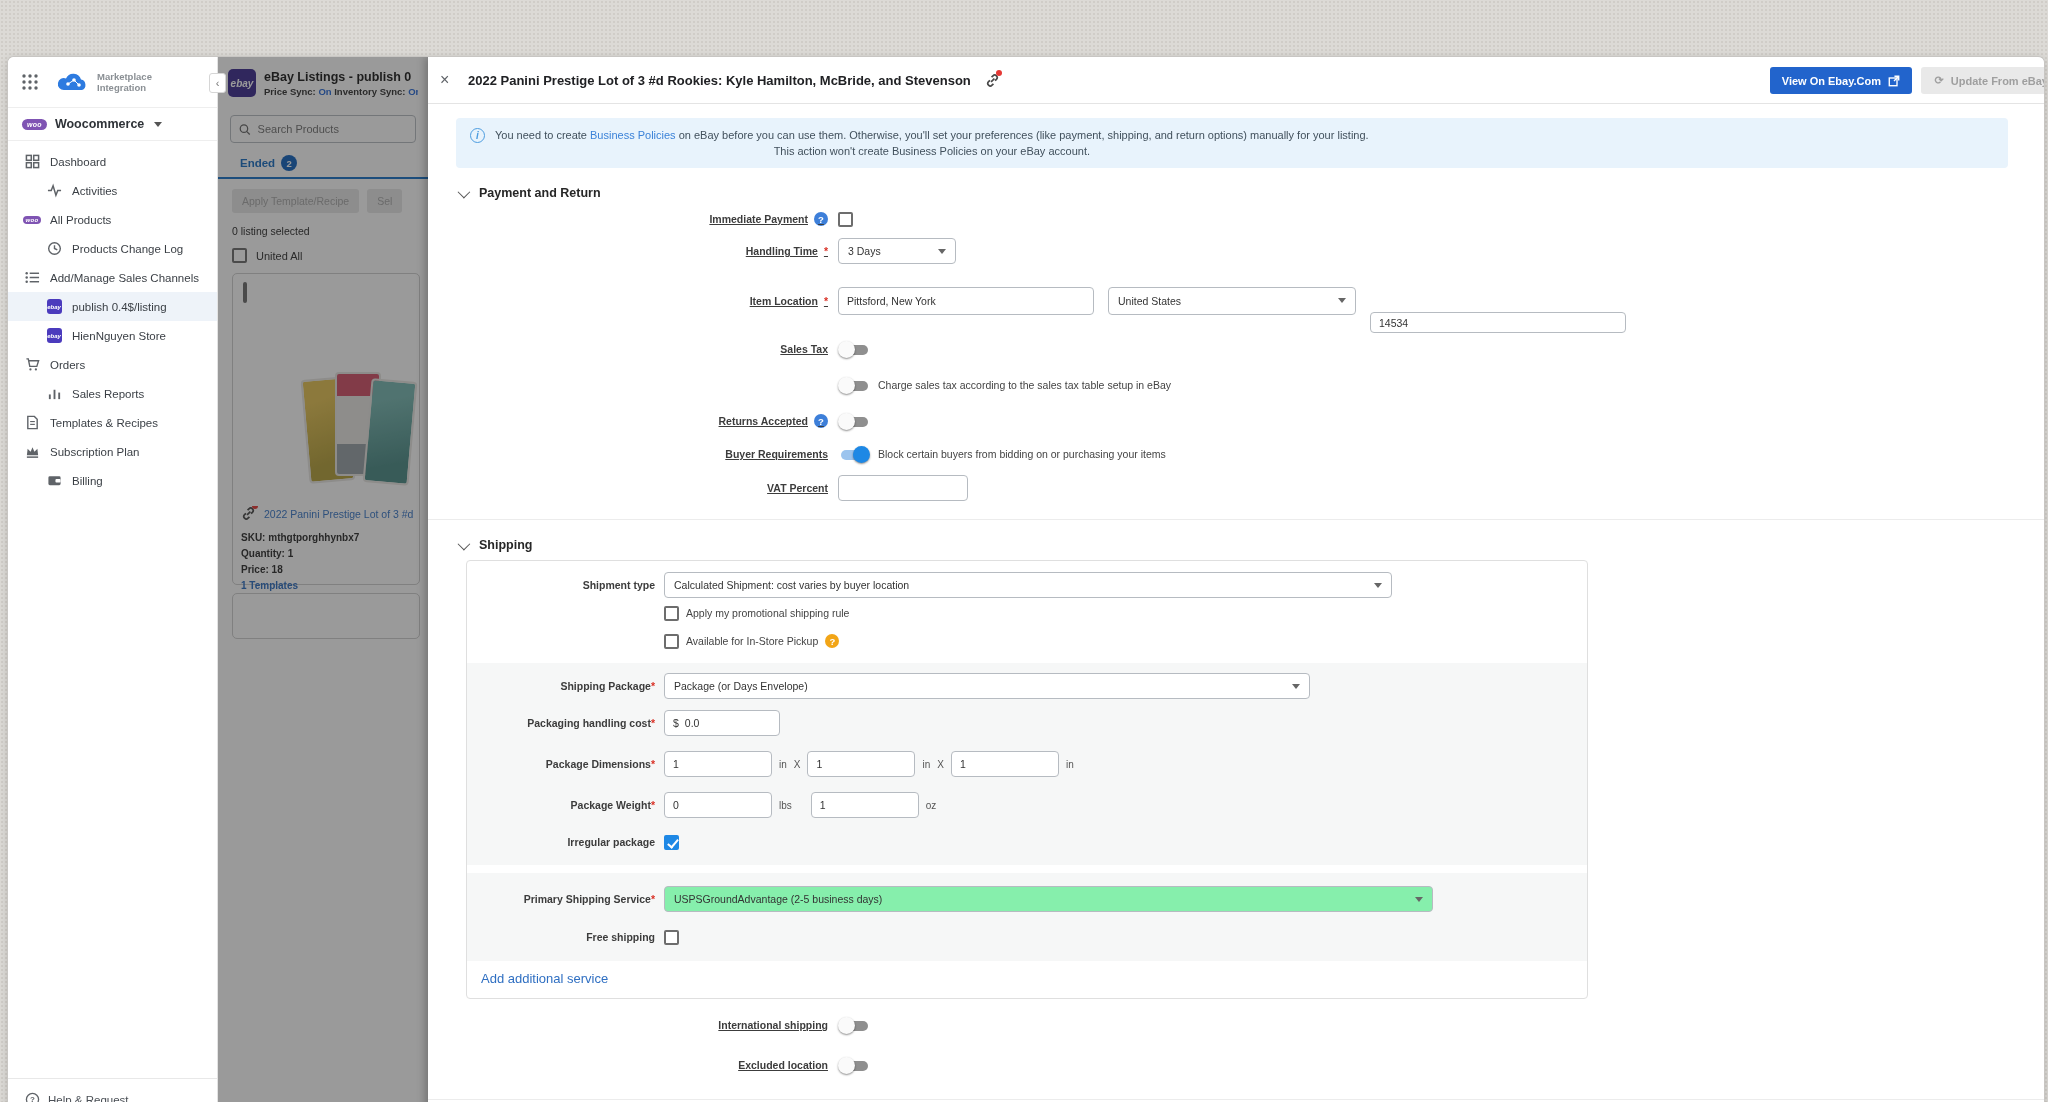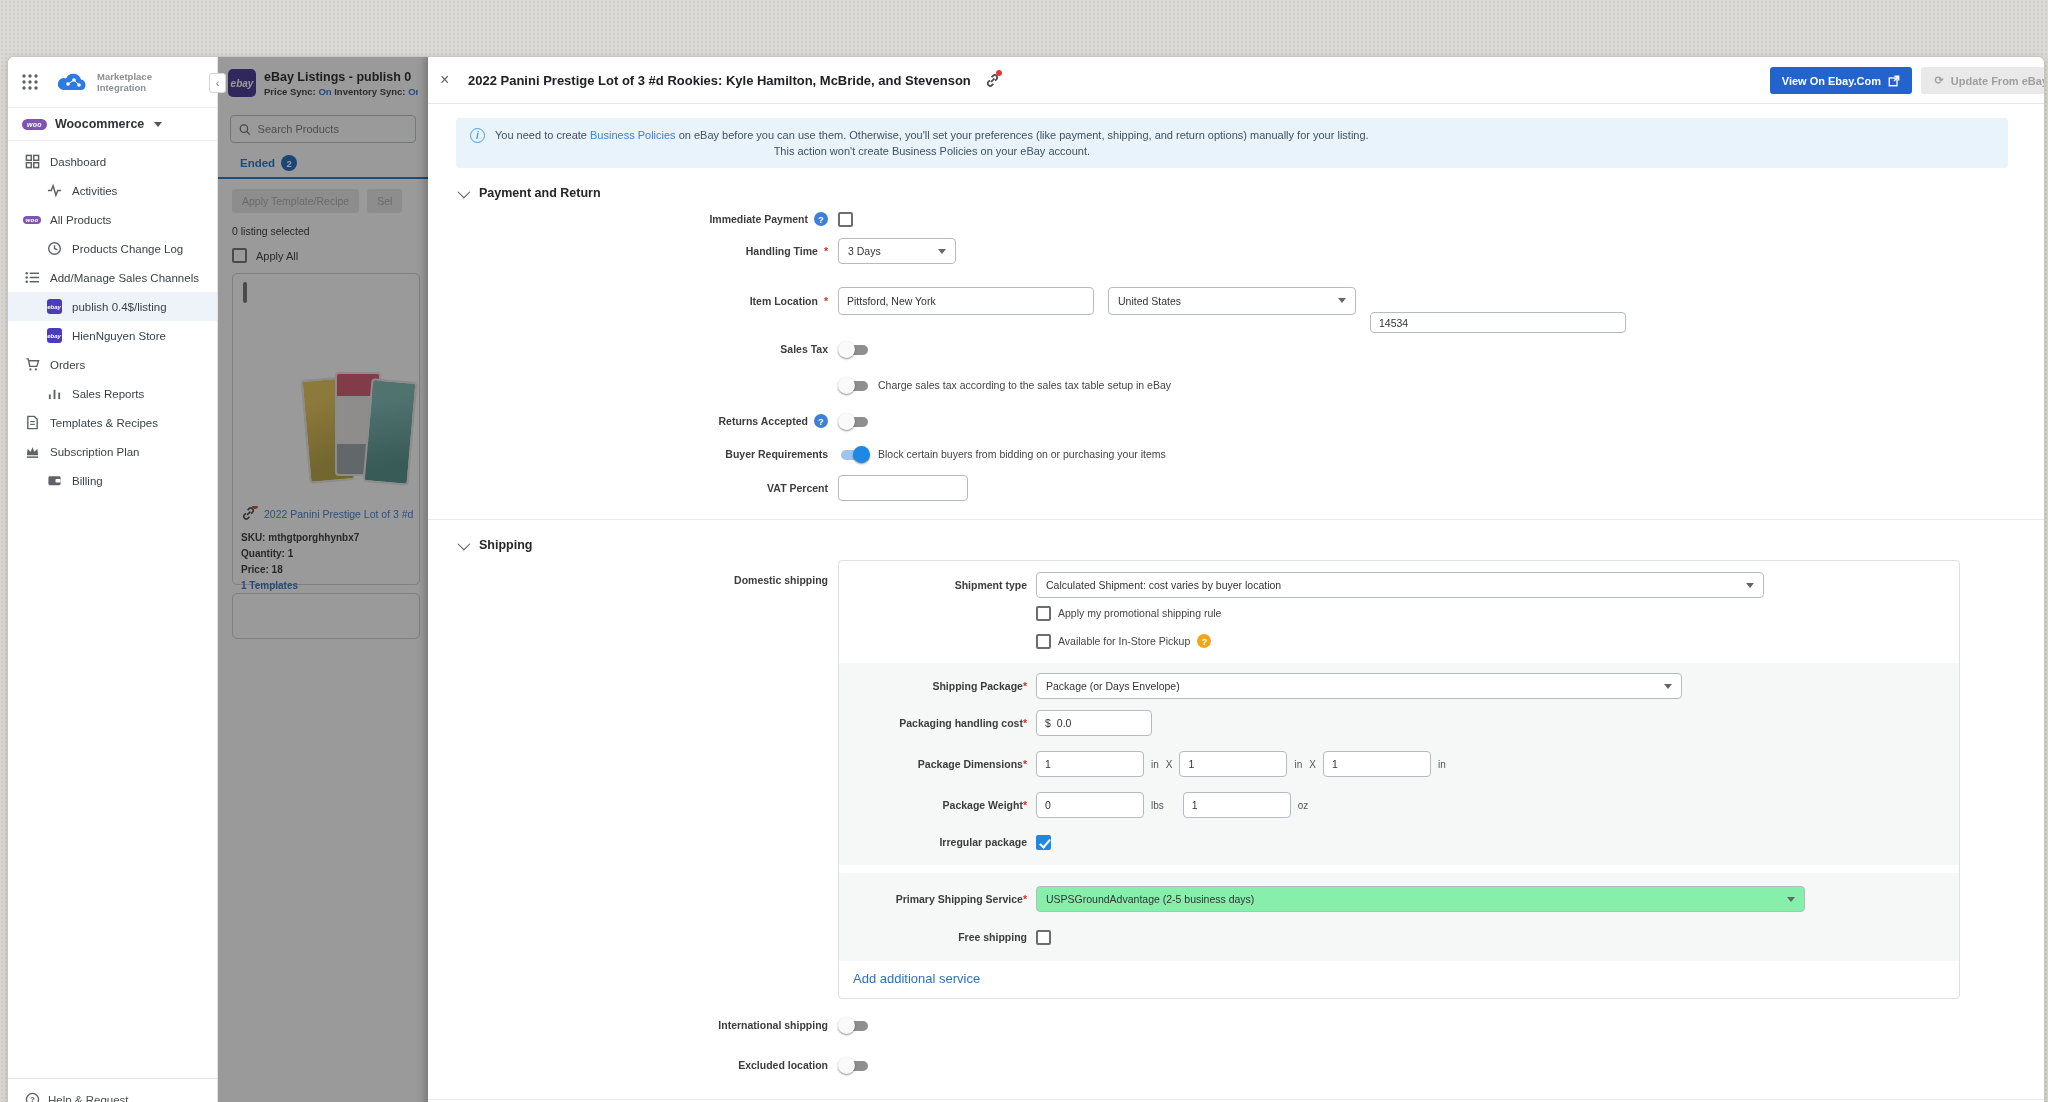--- a/index.html
+++ b/index.html
@@ -87,21 +87,21 @@
   .banner { background:#e8f3fc; border-radius:4px; padding:9px 14px; display:flex; gap:10px; }
   .info-ico { width:15px; height:15px; border-radius:50%; border:1.5px solid #4d9de0; color:#4d9de0; font-size:10px; font-weight:bold; display:flex; align-items:center; justify-content:center; flex:none; margin-top:1px; font-style:italic; }
   .banner-text { font-size:11px; color:#41505c; line-height:16px;text-align:center; }
   .banner-text a { color:#3b82d8; text-decoration:none; }
   .section-head { display:flex; align-items:center; gap:12px; margin:18px 0 4px 2px; }
   .chev { width:9px; height:9px; border:solid #555; border-width:0 1.6px 1.6px 0; flex:none; }
   .chev.down { transform:rotate(45deg) translateY(-2px); }
   .chev.right { transform:rotate(-45deg); }
   .section-title { font-size:12.5px; font-weight:bold; color:#272727; }
   .frow { display:flex; align-items:center; min-height:30px; }
-  .flbl { width:372px; flex:none; text-align:center; font-size:10.5px; color:#3c3c3c; font-weight:bold; display:flex; align-items:center; justify-content:flex-end; gap:6px; }
+  .flbl { width:372px; flex:none; text-align:center; font-size:10.5px; color:#3c3c3c; font-weight:bold; display:flex; align-items:center; justify-content:flex-end; gap:6px;text-decoration:underline; }
   .req { color:#d93025; }
   .help-ico { width:14px; height:14px; border-radius:50%; background:#3d7fd9; color:#fff; font-size:9.5px; font-weight:bold; display:inline-flex; align-items:center; justify-content:center; flex:none; cursor:pointer; }
   .help-ico.orange { background:#f2a517; }
   .fctl { display:flex; align-items:center; margin-left:10px; gap:8px; font-size:10.5px; color:#444; }
   .switch { position:relative; width:32px; height:17px; flex:none; cursor:pointer; }
   .switch .track { position:absolute; left:3px; right:2px; top:4px; height:10px; border-radius:6px; background:#8f8f8f; }
   .switch .knob { position:absolute; left:0; top:0; width:17px; height:17px; border-radius:50%; background:#fafafa; box-shadow:0 1px 2px rgba(0,0,0,.45); }
   .switch.on .track { background:#9cc4ee; }
   .switch.on .knob { left:15px; background:#1e88e5; }
   .tinput { height:26px; border:1px solid #b6bbc1; border-radius:4px; font-size:10.5px; color:#333; padding:0 8px; outline:0; background:#fff; }
@@ -317,21 +317,21 @@
         <span class="tab-lbl">Ended</span>
         <span class="tab-badge">2</span>
       </div>
       <div class="btn-row">
         <button class="dis-btn">Apply Template/Recipe</button>
         <button class="dis-btn">Sel</button>
       </div>
       <div class="sel-count">0 listing selected</div>
       <div class="select-all">
         <span class="cb"></span>
-        <span class="sa-lbl">Apply All</span>
+        <span class="sa-lbl">United All</span>
       </div>
 
       <div class="prod-card">
         <span class="cb"></span>
         <div class="card-img">
           <span class="tcard tc1"></span>
             <span class="tcard tc2"></span>
             <span class="tcard tc3"></span>
         </div>
         <div class="card-title-row">
@@ -499,21 +499,20 @@
         </div>
 
         <div class="hr"></div>
 
         <div class="section-head">
           <span class="chev down"></span>
           <span class="section-title">Shipping</span>
         </div>
 
         <div class="ship-row">
-          <div class="ship-lbl">Domestic shipping</div>
           <div class="ship-panel">
 
             <div class="prow" style="padding-top:10px;min-height:38px;">
               <div class="plbl">Shipment type</div>
               <div class="pctl">
                 <div class="dropdown" style="width:728px;">
                   <span>Calculated Shipment: cost varies by buyer location</span>
                     <span class="dd-caret"></span>
                 </div>
               </div>

